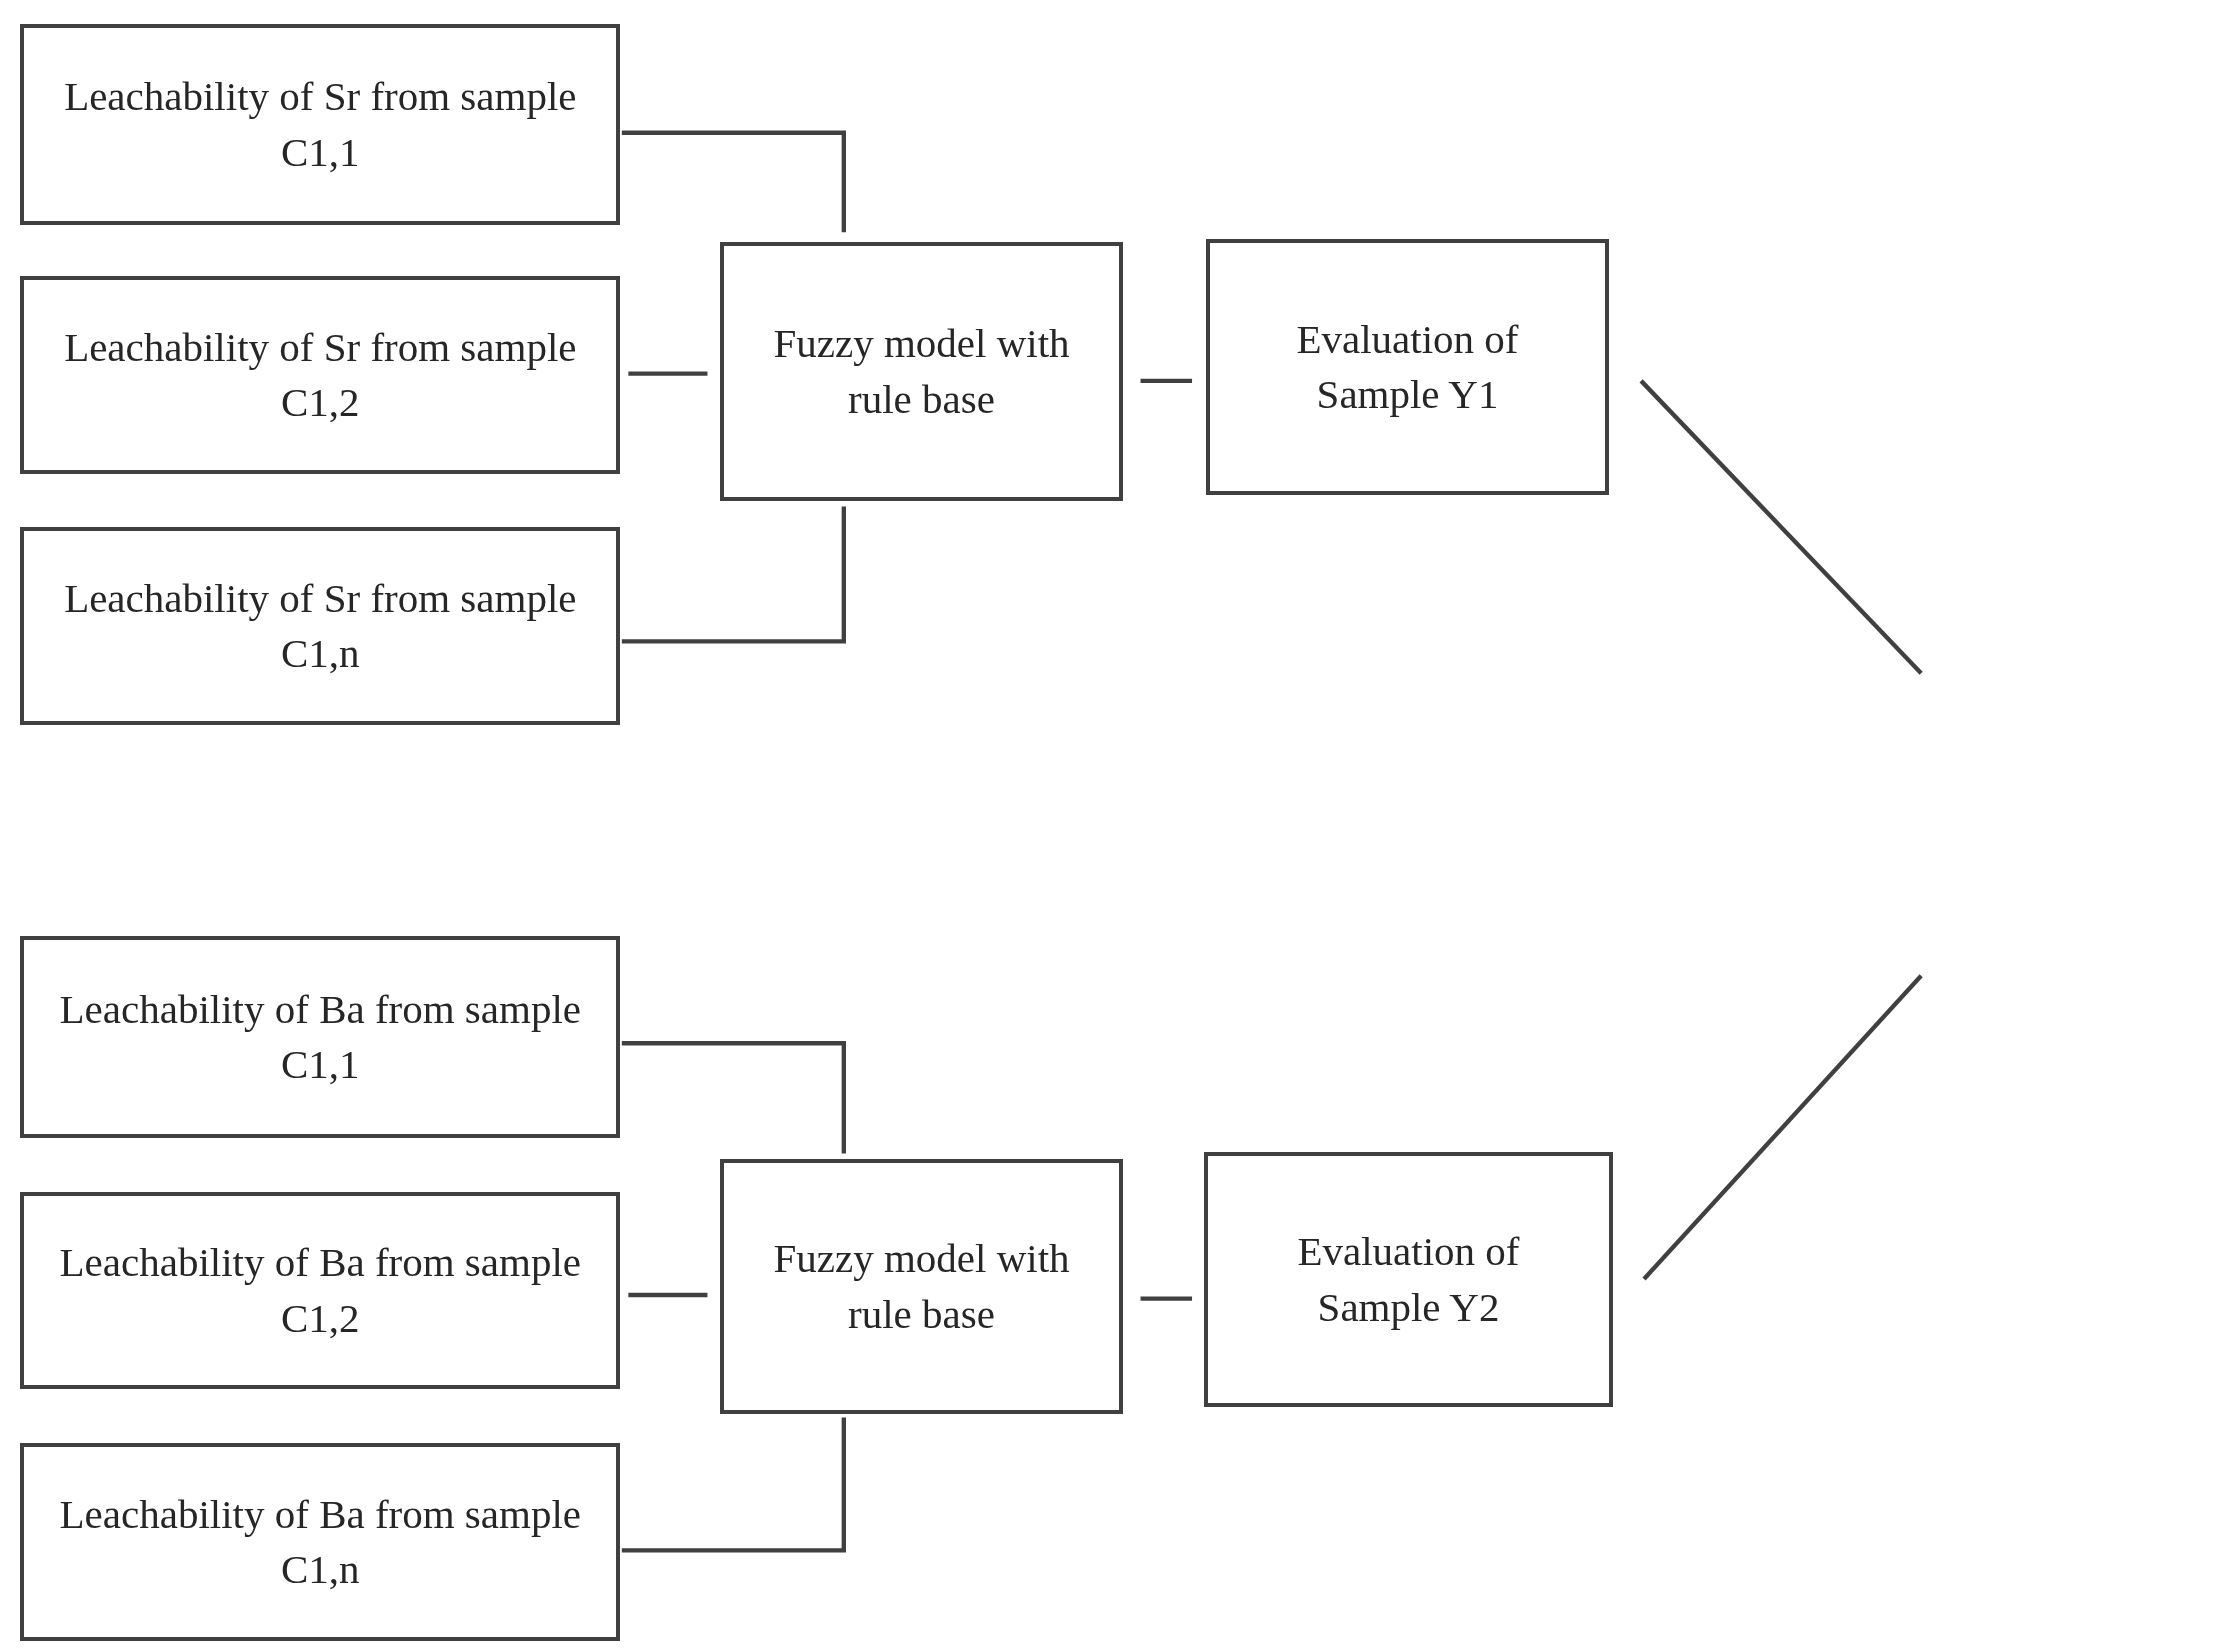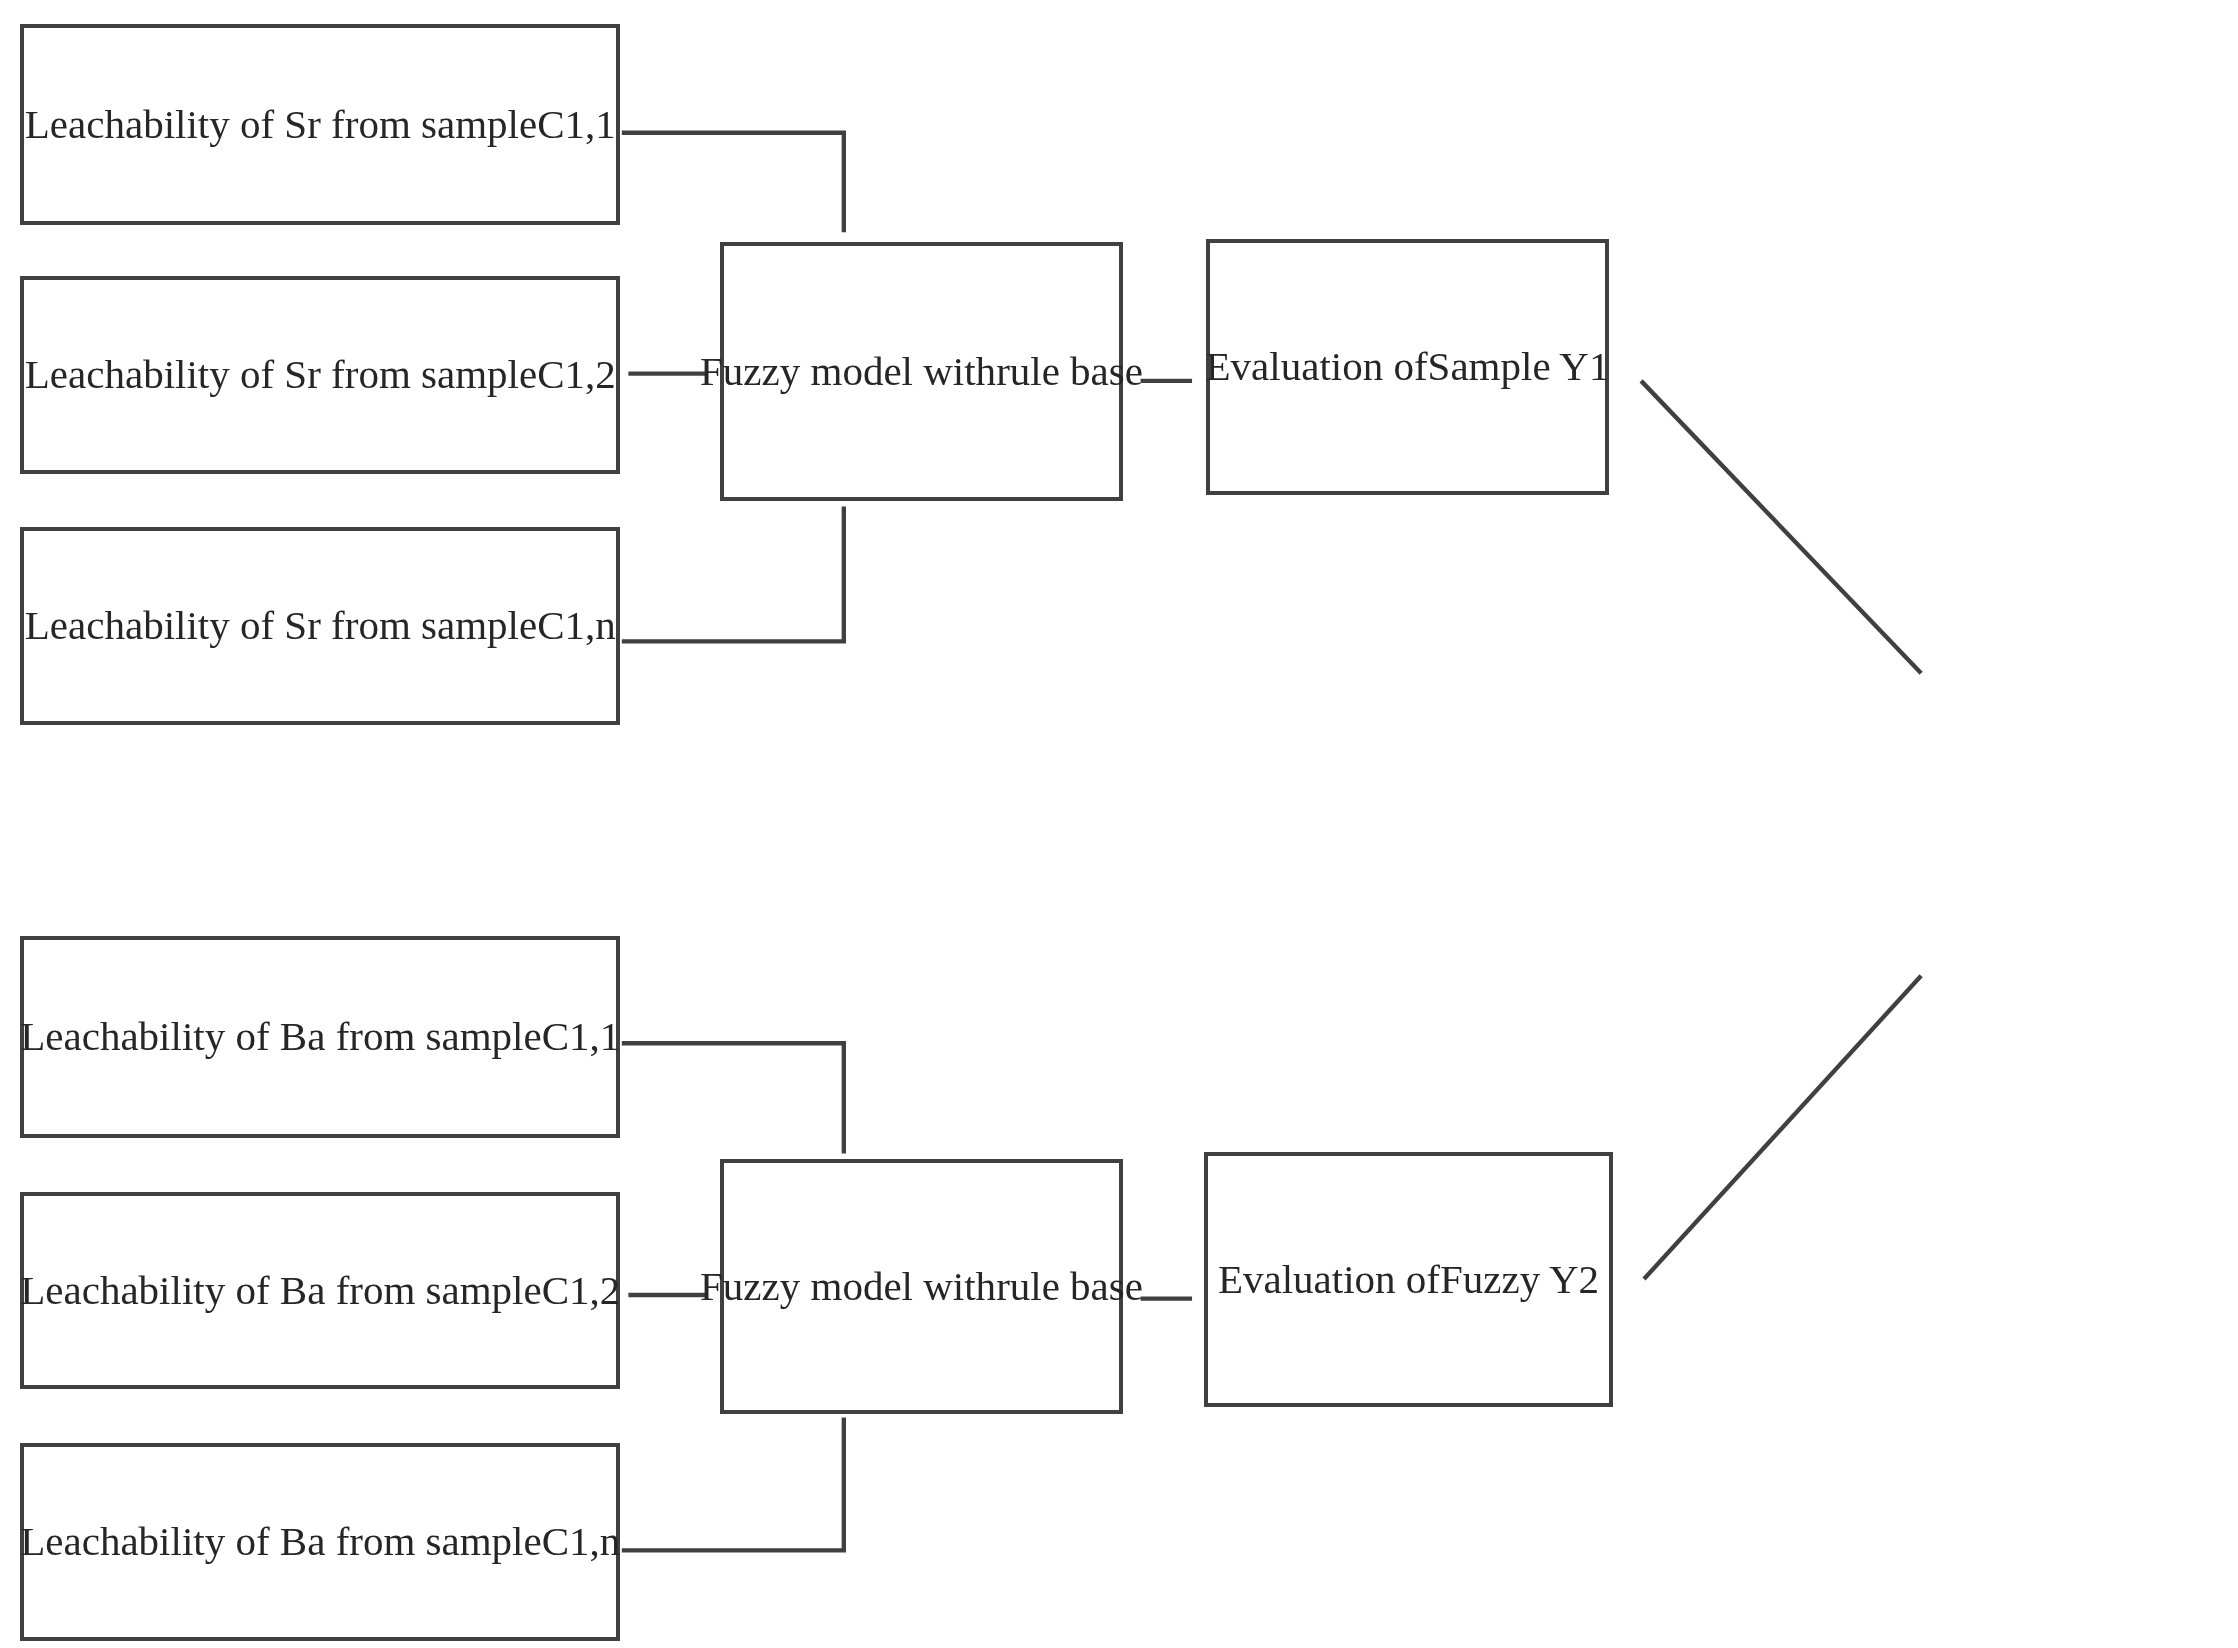--- a/index.html
+++ b/index.html
@@ -16,21 +16,21 @@
     position: absolute;
     left: 0; top: 0;
     width: 2239px; height: 1649px;
   }
   .node {
     position: absolute;
     box-sizing: border-box;
     border: 4.4px solid #404040;
     background: #ffffff;
     display: flex;
-    flex-direction: row;
+    flex-direction: column;
     justify-content: center;
     align-items: center;
     text-align: center;
   }
   .node .ln {
     white-space: nowrap;
     font-size: 41px;
     line-height: 1.35;
     color: #262626;
   }
@@ -117,18 +117,18 @@
     <div class="ln">Leachability of Ba from sample</div>
     <div class="ln">C1,n</div>
   </div>
 
   <div class="node fz2">
     <div class="ln">Fuzzy model with</div>
     <div class="ln">rule base</div>
   </div>
   <div class="node ev2">
     <div class="ln">Evaluation of</div>
-    <div class="ln">Fuzzy Y2</div>
+    <div class="ln">Sample Y2</div>
   </div>
 
 
 </div>
 
 
 </body></html>

